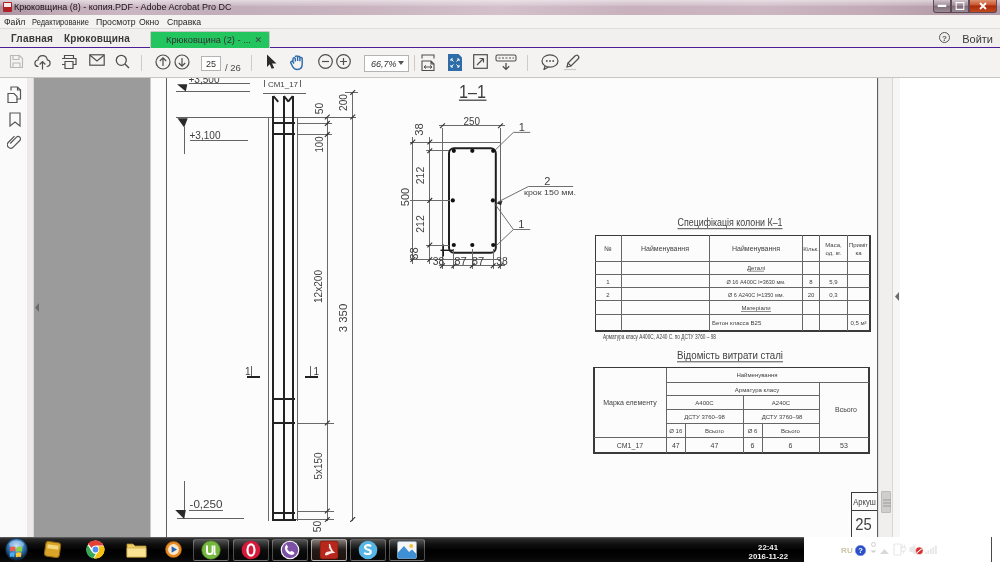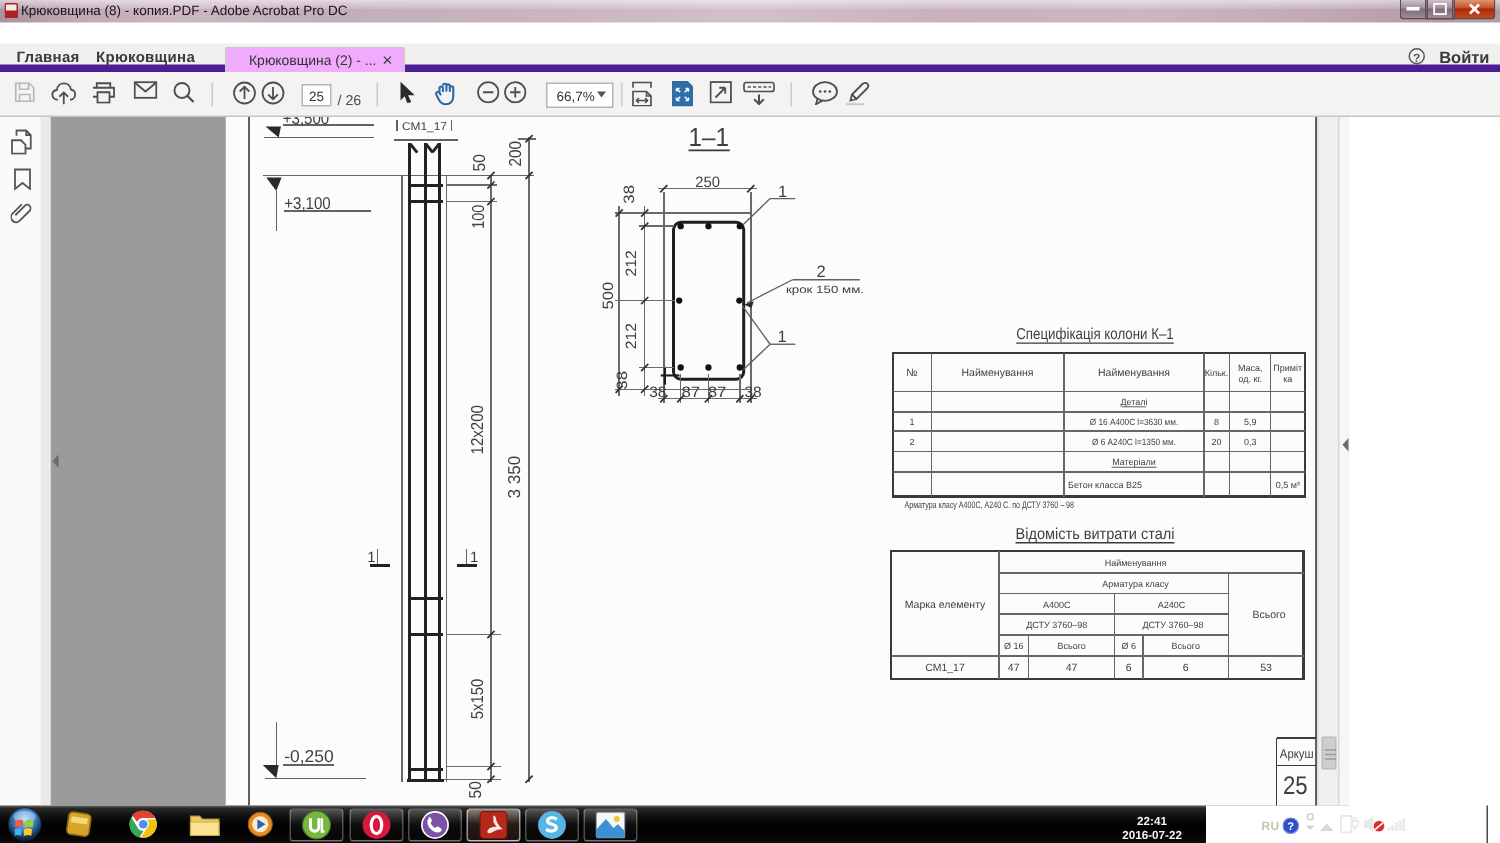--- a/index.html
+++ b/index.html
@@ -23,41 +23,41 @@
   .wbtn.close { width:28px; border-radius:0 0 3px 0;
      background:linear-gradient(180deg,#dd9471 0%,#cc5634 40%,#ab2a0a 50%,#c24a1e 100%); }
   .wbtn .glyph { position:absolute; left:50%; top:50%; transform:translate(-50%,-50%); }
 
   
   #menubar { position:absolute; left:0; top:15px; width:1000px; height:14px; background:#f4f3f2;
      border-bottom:1px solid #dcdcda; font-size:8.7px; color:#262626; }
   #menubar span { position:absolute; top:2px; }
 
   
-  #tabbar { position:absolute; left:0; top:29px; width:1000px; height:19px; background:#f1f0ef; border-bottom:5px solid #4c1d95;}
+  #tabbar { position:absolute; left:0; top:29px; width:1000px; height:19px; background:#f1f0ef; border-bottom:1px solid #4c1d95;}
   .topmenu { position:absolute; top:4px; font-size:10px; font-weight:bold; color:#3a3a3a; letter-spacing:0.2px;}
-  #doctab { position:absolute; left:150px; top:2px; width:120px; height:17px; background:#f0abfc;
+  #doctab { position:absolute; left:150px; top:2px; width:120px; height:17px; background:#22c55e;
      border:1px solid #c9c8c6; border-bottom:none; border-radius:2px 2px 0 0; }
   #doctab .tlabel { position:absolute; left:15px; top:3px; font-size:9.3px; color:#333; white-space:nowrap;}
   #doctab .x { position:absolute; right:7px; top:2.5px; font-size:9px; color:#444; }
-  #signin { position:absolute; right:7px; top:4px; font-size:11px; font-weight:bold; color:#3a3a3a; }
+  #signin { position:absolute; right:7px; top:4px; font-size:11px; font-weight:normal; color:#3a3a3a; }
   #qmark { position:absolute; right:50px; top:3px; width:11px; height:11px; border:1.2px solid #555;
      border-radius:50%; font-size:8px; color:#555; text-align:center; line-height:11px; font-weight:bold;}
 
   
   #toolbar { position:absolute; left:0; top:48px; width:1000px; height:30px; background:#f4f3f2;
      border-bottom:1px solid #c6c5c3; }
   .ticon { position:absolute; top:6px; }
   .tsep { position:absolute; top:7px; width:1px; height:16px; background:#cccbc9; }
   #pagebox { position:absolute; left:201px; top:8px; width:20px; height:15px; background:#fff;
      border:1px solid #b5b4b2; font-size:9px; color:#333; text-align:center; line-height:14px;}
   #pagecount { position:absolute; left:225px; top:14px; font-size:9.5px; color:#4a4a4a; }
   #zoombox { position:absolute; left:364px; top:7px; width:45px; height:17px; background:#fff;
      border:1px solid #b5b4b2; font-size:9px; color:#333; }
-  #zoombox .zt { position:absolute; left:6px; top:3px; }
+  #zoombox .zt { position:absolute; left:6px; top:3px;font-style:italic; }
   #zoombox .za { position:absolute; right:4px; top:5px; width:0; height:0;
      border-left:3.5px solid transparent; border-right:3.5px solid transparent; border-top:4px solid #555; }
 
   
   #content { position:absolute; left:0; top:78px; width:900px; height:459px; background:#9b9b9b; }
   #sidebar { position:absolute; left:0; top:0; width:34px; height:459px; background:#fbfafa; border-right:1px solid #d8d7d5;}
   #sidebar:after { content:""; position:absolute; right:0; top:0; width:6px; height:459px; background:#ebeae9; }
   #rightstrip { position:absolute; right:0; top:0; width:8px; height:459px; background:#f7f6f5; border-left:1px solid #d8d7d5; }
   #vscroll { position:absolute; right:8px; top:0; width:14px; height:459px; background:#f0efee; border-left:1px solid #dddcda;}
   #vthumb { position:absolute; left:1.5px; top:413px; width:10px; height:22px; background:#cfcecd; border:1px solid #bdbcba; border-radius:1px;}
@@ -98,20 +98,27 @@
           <rect x="0.5" y="0.5" width="8" height="7" fill="none" stroke="#fff" stroke-width="1.4"></rect>
         </svg>
       </div>
     <div class="wbtn close">
         <svg class="glyph" width="8" height="8">
           <path d="M1,1 L7,7 M7,1 L1,7" stroke="#fff" stroke-width="1.8"></path>
         </svg>
       </div>
   </div>
 
+  <div id="menubar">
+    <span style="left:4px">Файл</span>
+    <span style="left:32px;transform:scaleX(0.86);transform-origin:left center;display:inline-block">Редактирование</span>
+    <span style="left:96px">Просмотр</span>
+    <span style="left:139px">Окно</span>
+    <span style="left:167px">Справка</span>
+  </div>
 
   <div id="tabbar">
     <span class="topmenu" style="left:11px">Главная</span>
     <span class="topmenu" style="left:64px">Крюковщина</span>
     <div id="doctab">
         <span class="tlabel">Крюковщина (2) - ...</span>
         <span class="x">✕</span>
       </div>
     <div id="qmark">?</div>
     <span id="signin">Войти</span>
@@ -614,17 +621,17 @@
       <path d="M7.8,9.9 L12.8,5.7" stroke="#fff" stroke-width="1.1"></path>
     </svg>
     <svg class="abs" style="left:925px;top:8px" width="12" height="9" viewBox="0 0 12 9">
       <rect x="0" y="6.5" width="1.8" height="2.5" fill="#e8e8e8"></rect>
       <rect x="2.5" y="5" width="1.8" height="4" fill="#e8e8e8"></rect>
       <rect x="5" y="3.5" width="1.8" height="5.5" fill="#e8e8e8"></rect>
       <rect x="7.5" y="2" width="1.8" height="7" fill="#e8e8e8"></rect>
       <rect x="10" y="0.5" width="1.8" height="8.5" fill="#e8e8e8"></rect>
     </svg>
     <span class="tray" style="right:26px;top:5.5px;font-size:7.8px;color:#f4f4f4">22:41</span>
-    <span class="tray" style="right:16px;top:14.5px;font-size:7.8px;color:#f4f4f4">2016-07-22</span>
+    <span class="tray" style="right:16px;top:14.5px;font-size:7.8px;color:#f4f4f4">2016-11-22</span>
     <div class="abs" style="left:991px;top:0;width:1px;height:25px;background:#4a4a4a"></div>
   </div>
 
 </div>
 
 </body></html>

